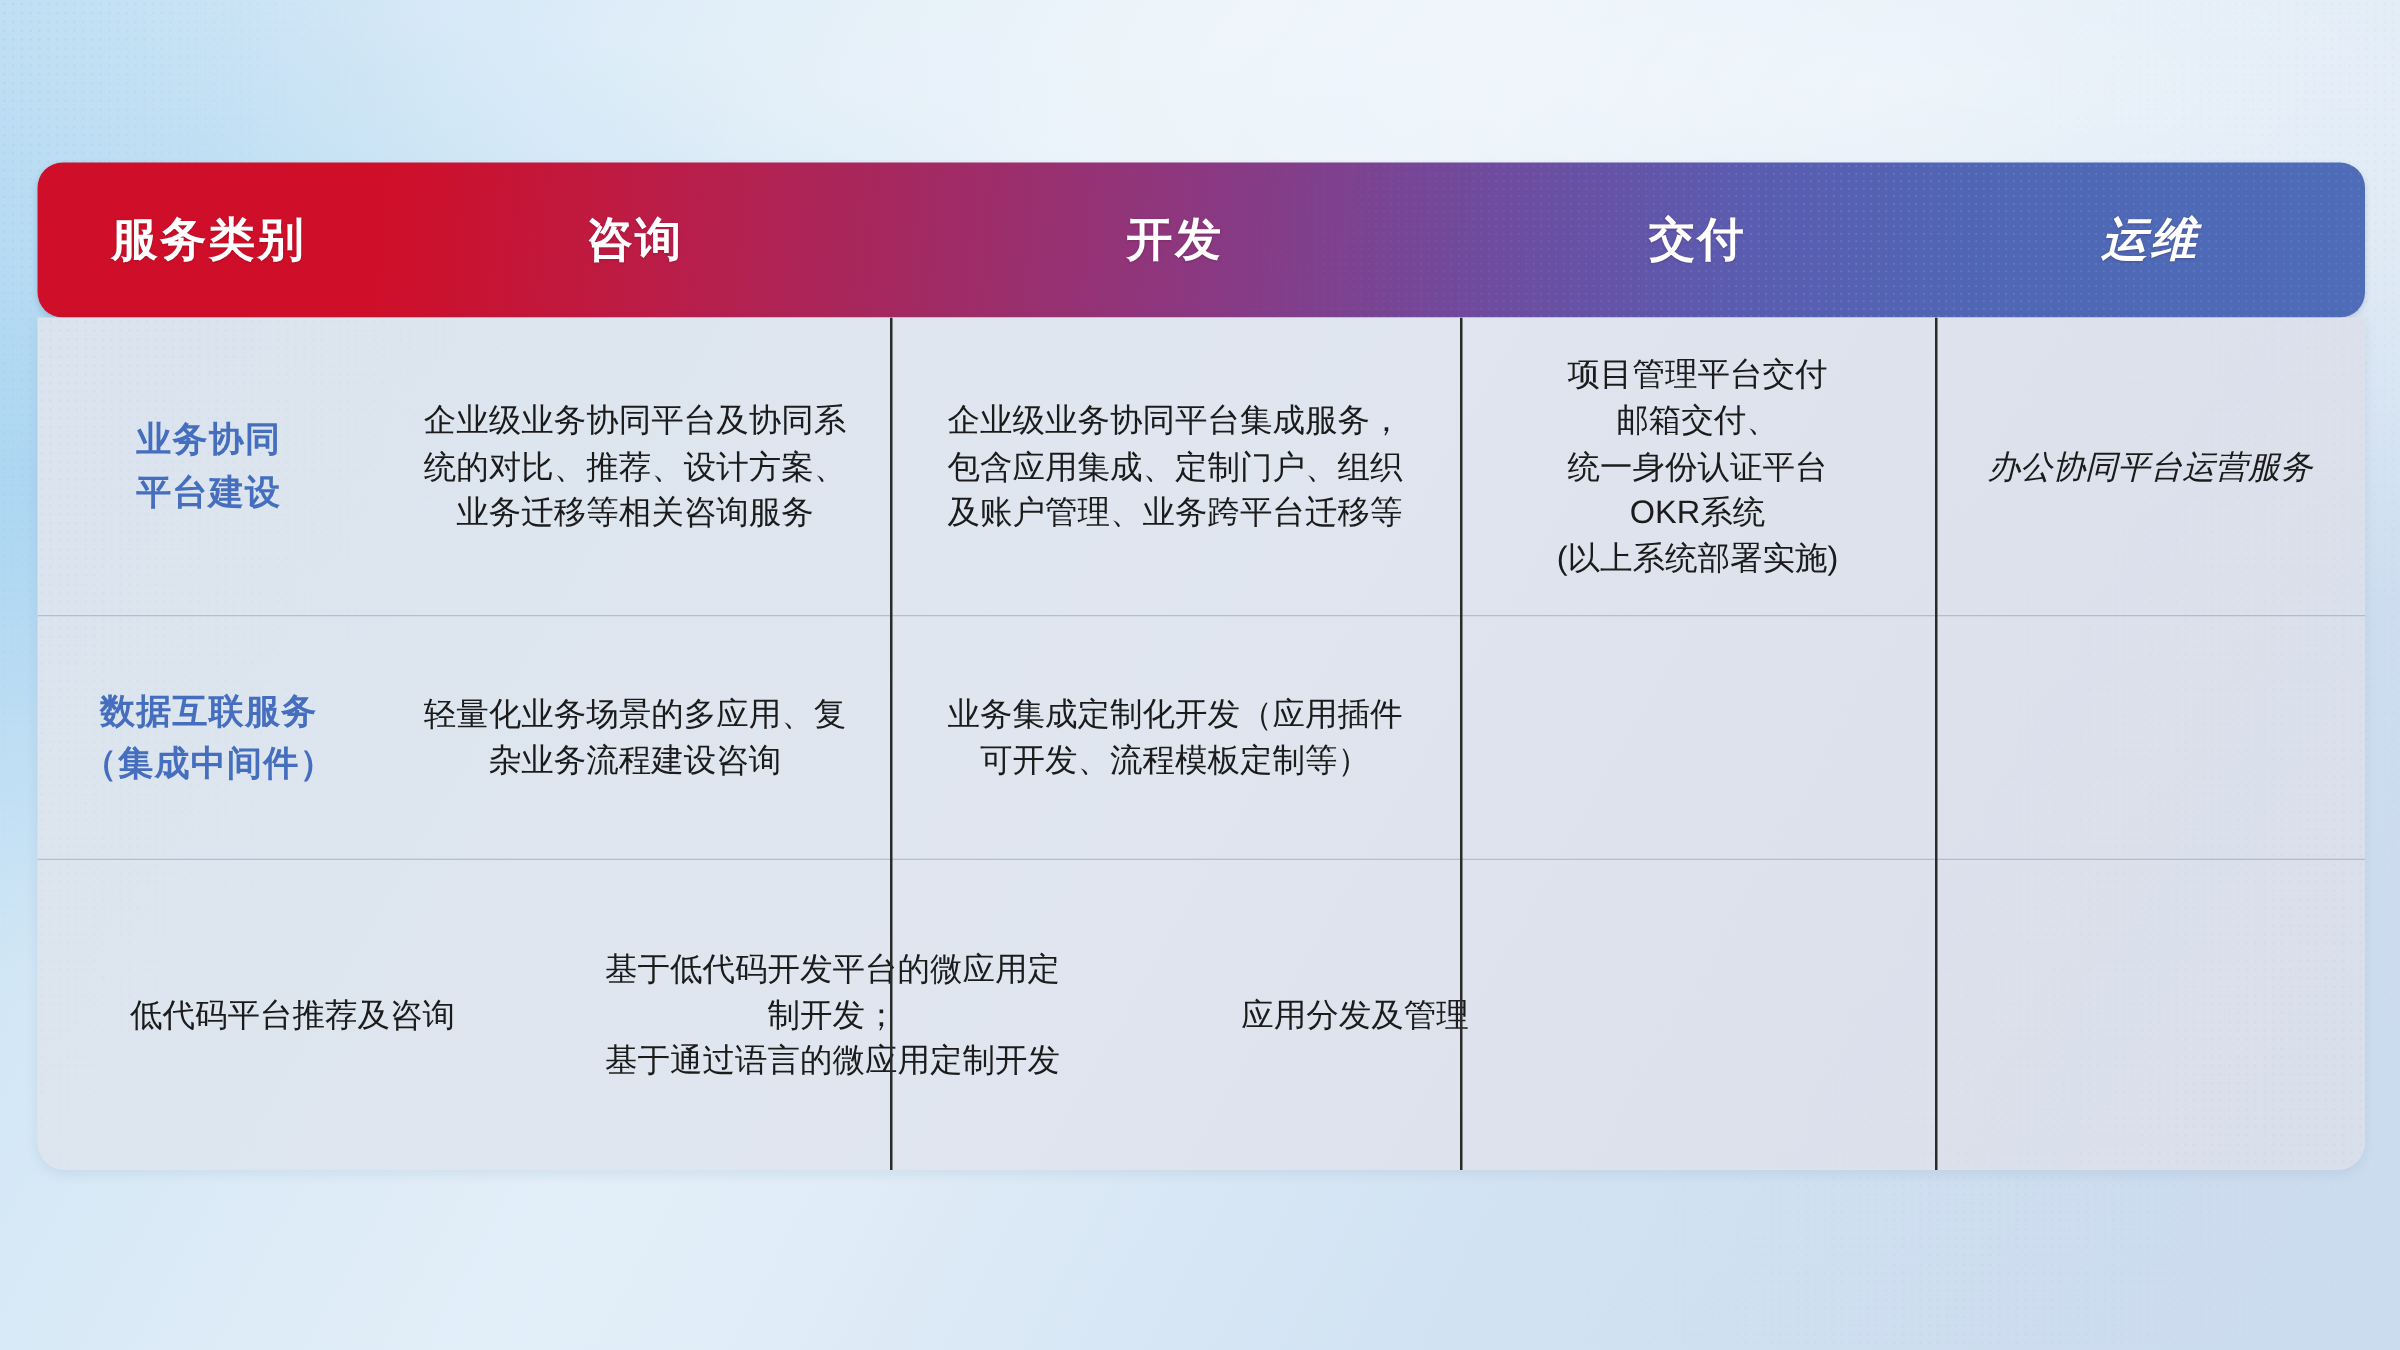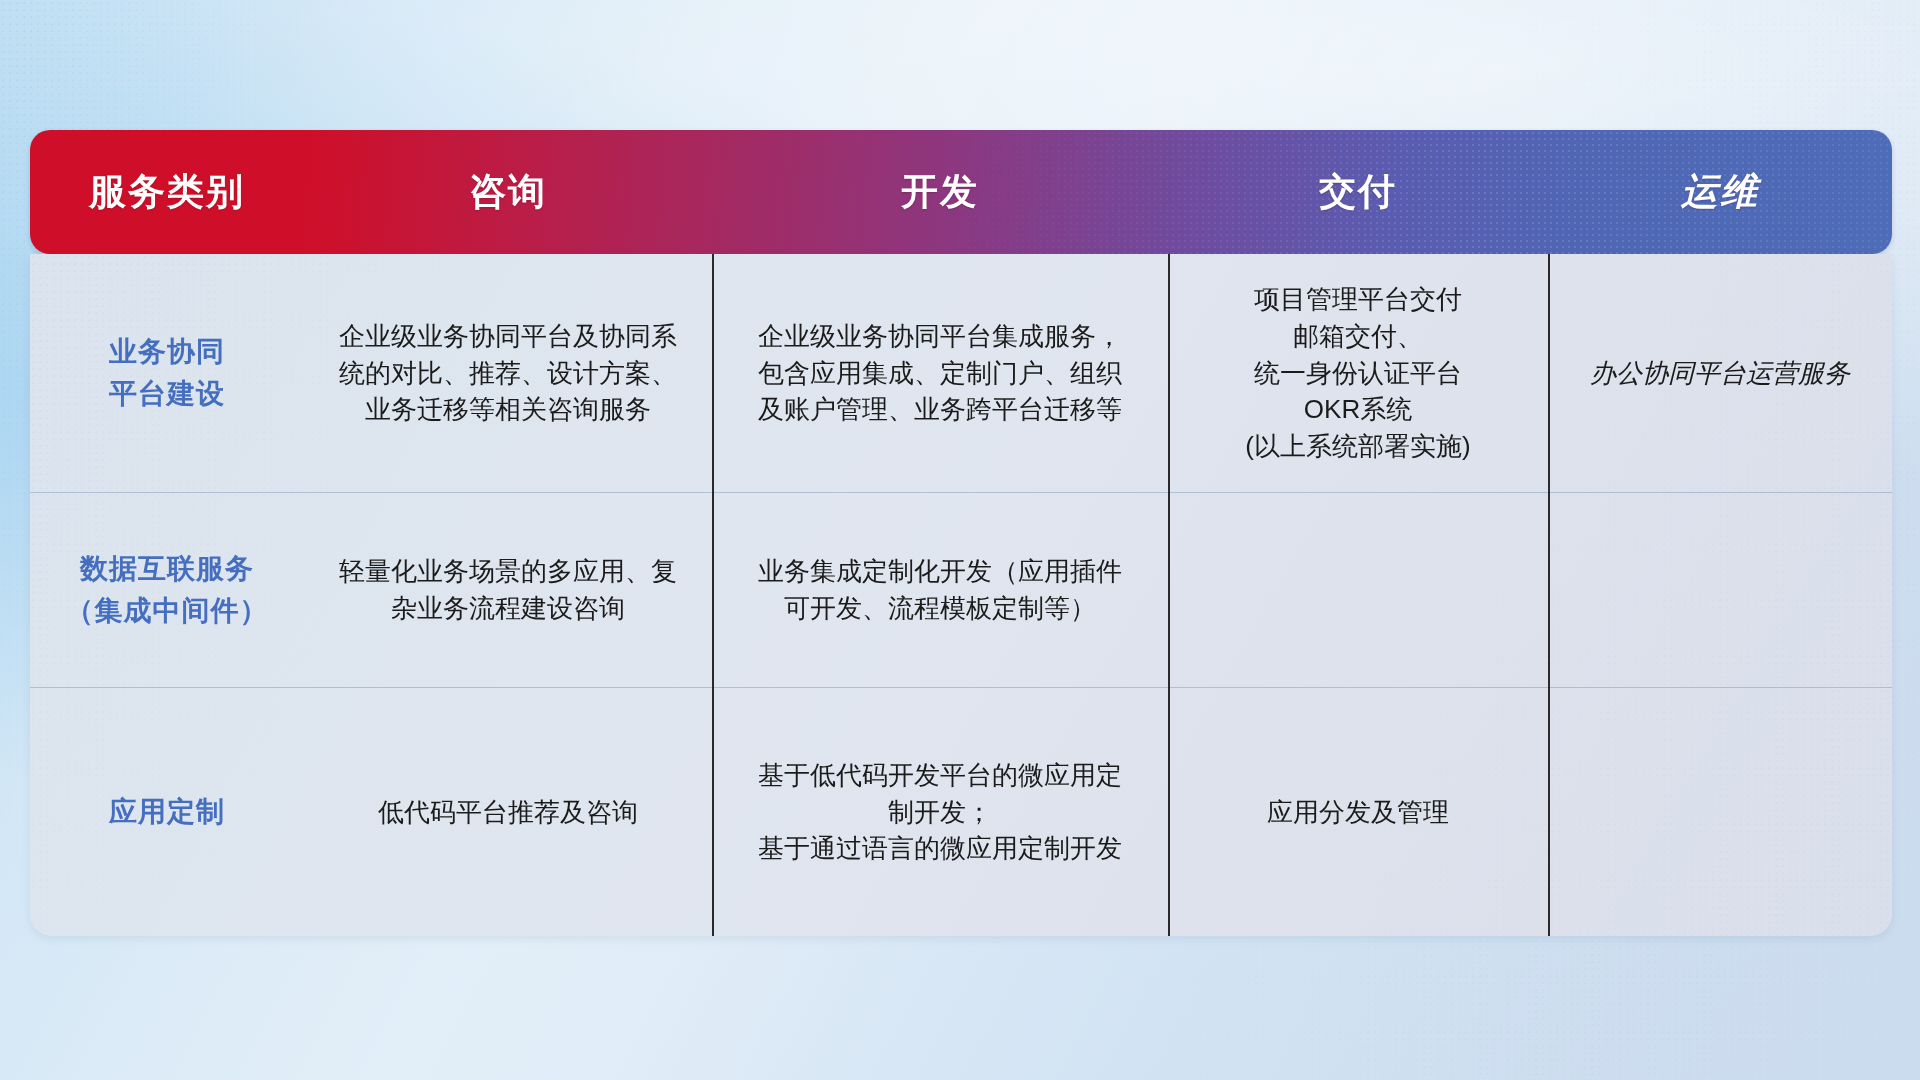--- a/index.html
+++ b/index.html
@@ -223,21 +223,20 @@
 （集成中间件）</div>
       <div class="td c1">轻量化业务场景的多应用、复
 杂业务流程建设咨询</div>
       <div class="td c2">业务集成定制化开发（应用插件
 可开发、流程模板定制等）</div>
       <div class="td c3"></div>
       <div class="td c4"></div>
     </div>
 
     <div class="trow row-h3">
-      <div class="td cat c0">应用定制</div>
       <div class="td c1">低代码平台推荐及咨询</div>
       <div class="td c2">基于低代码开发平台的微应用定
 制开发；
 基于通过语言的微应用定制开发</div>
       <div class="td c3">应用分发及管理</div>
       <div class="td c4"></div>
     </div>
 
   </div>
 </div>

